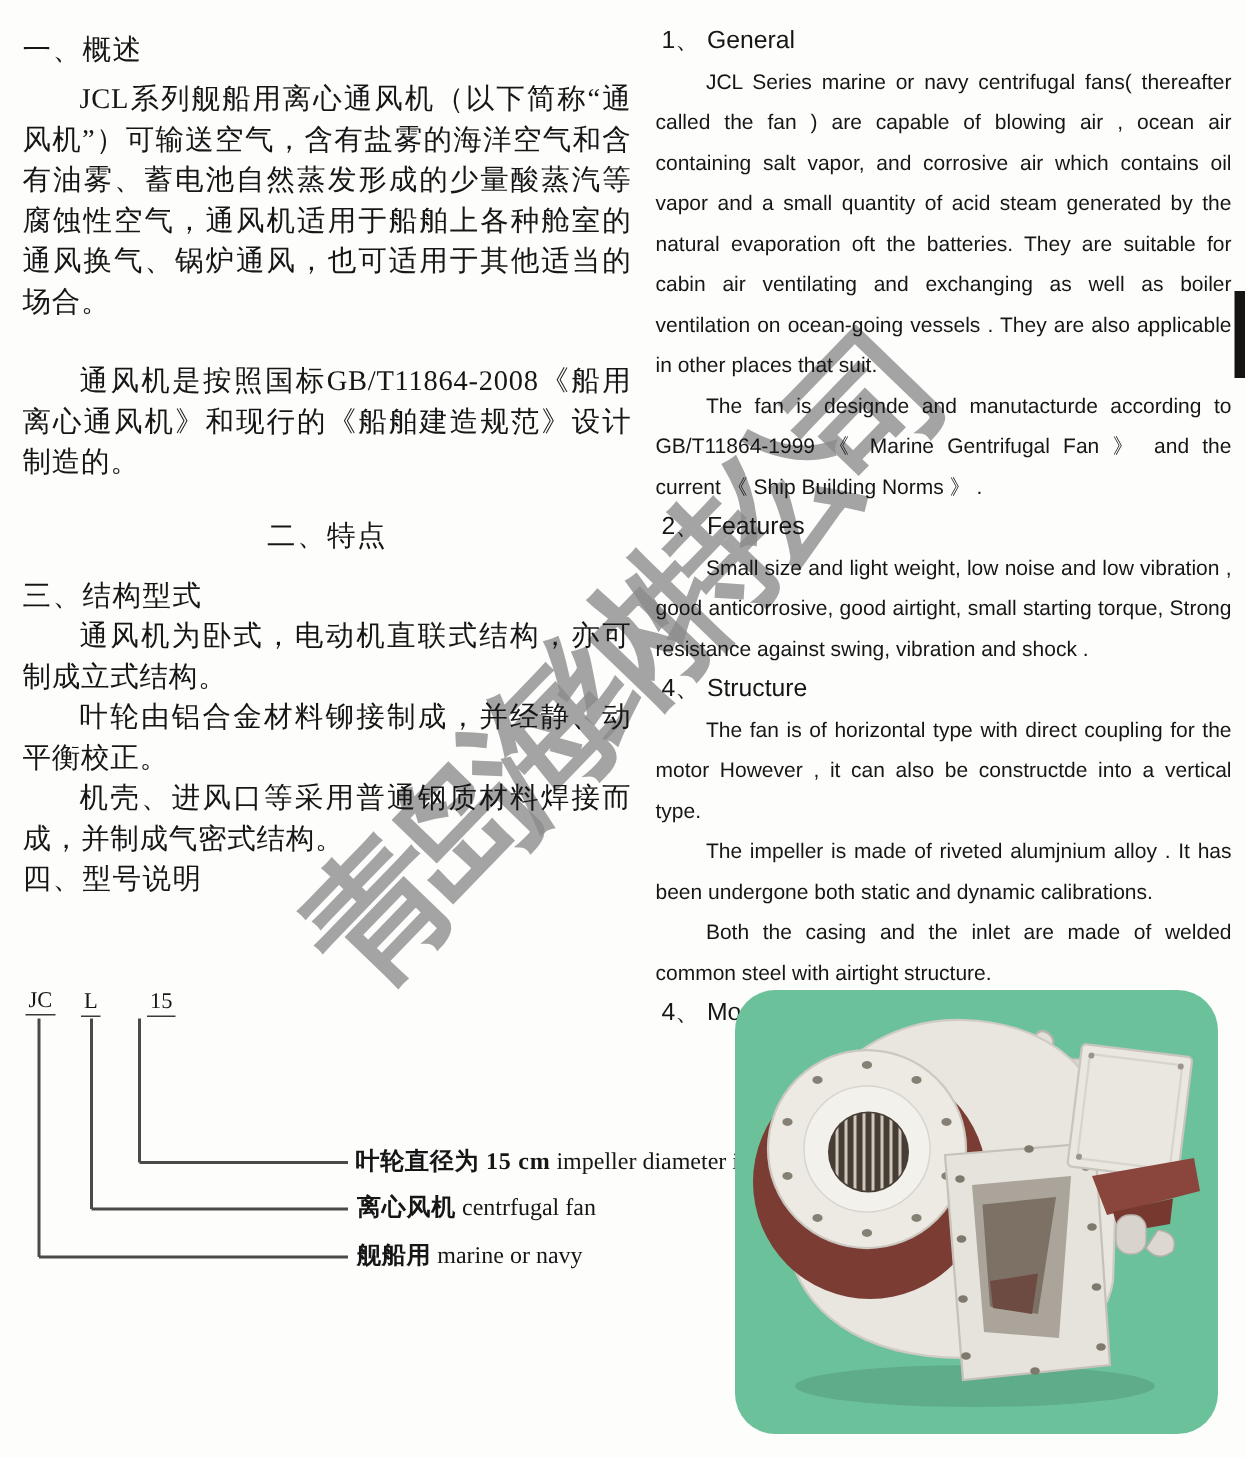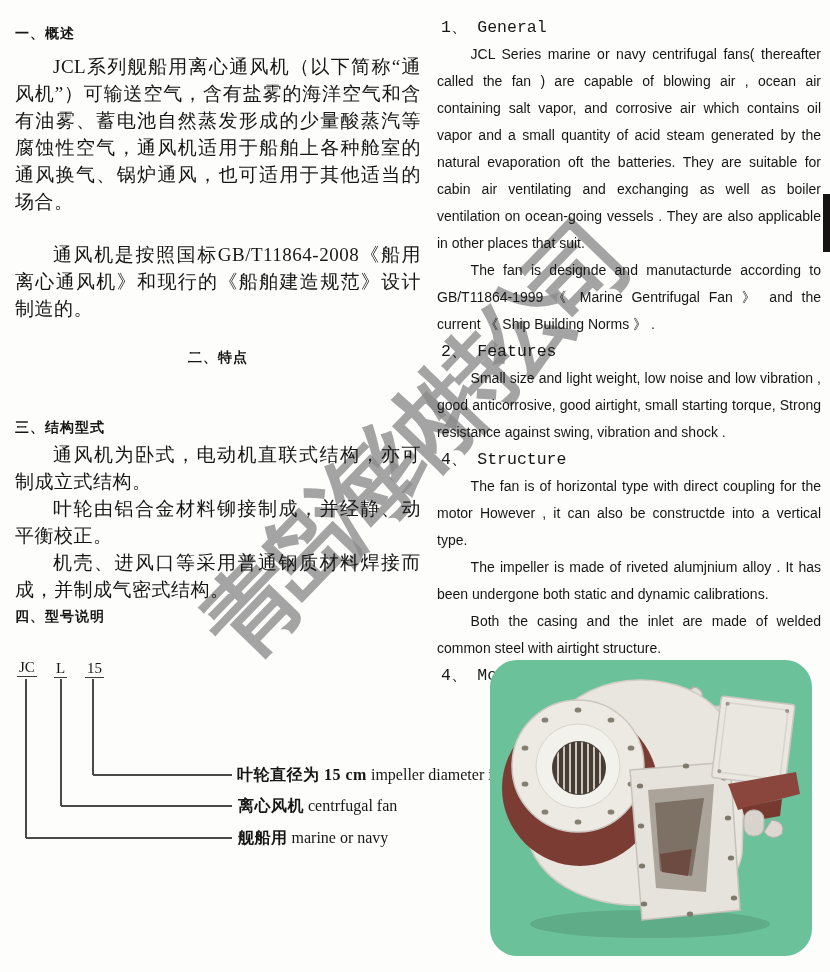--- a/index.html
+++ b/index.html
@@ -13,32 +13,32 @@
     transform:translate(-50%,-50%) rotate(-46deg);
     font-family:"Liberation Sans",sans-serif;
     font-weight:900;font-size:96px;letter-spacing:-18px;
     color:rgba(138,138,138,0.78);white-space:nowrap;pointer-events:none;
   }
   
   .col{position:absolute;z-index:2;}
   .col-left{left:15px;top:20px;width:406px;}
   .col-right{left:437px;top:14px;width:384px;}
   .cn-h{
-    font-size:14px;font-weight:bold;line-height:27px;margin:0;
+    font-size:19px;font-weight:normal;line-height:27px;margin:0;
     letter-spacing:1px;
   }
   .cn-p{
     font-size:19px;font-weight:normal;line-height:27px;margin:0;
     text-align:justify;text-indent:2em;letter-spacing:0.5px;
   }
   .m-top-55{margin-top:26px;} .m-top-22{margin-top:22px;text-align:center;}
-  .m-top-8{margin-top:8px;}   .m-top-25{margin-top:43px;}
+  .m-top-8{margin-top:8px;}   .m-top-25{margin-top:13px;}
   .m-top-4{margin-top:4px;}   .m-top-6{margin-top:6px;}
   .en-h{
-    font-family:Liberation Mono, monospace;
+    font-family:Liberation Sans, sans-serif;
     font-size:16.5px;line-height:27px;margin:0;padding-left:4px;
   }
   .en-p{
     font-family:"Liberation Sans",sans-serif;
     font-size:14px;line-height:27px;margin:0;
     text-align:justify;text-indent:2.4em;
   }
   
   .diagram{position:absolute;left:0;top:0;width:830px;height:720px;z-index:2;pointer-events:none;}
   .code-label{
@@ -84,21 +84,21 @@
     <p class="en-h">4、 Structure</p>
     <p class="en-p">The fan is of horizontal type with direct coupling for the motor However , it can also be constructde into a vertical type.</p>
     <p class="en-p">The impeller is made of riveted alumjnium alloy . It has been undergone both static and dynamic calibrations.</p>
     <p class="en-p">Both the casing and the inlet are made of welded common steel with airtight structure.</p>
     <p class="en-h">4、 Model explanation</p>
   </div>
 
   <div class="diagram">
     <span class="code-label" style="left:17px;top:659px;">JC</span>
     <span class="code-label" style="left:54px;top:660px;">L</span>
-    <span class="code-label" style="left:85px;top:660px;">15</span>
+    <span class="code-label" style="left:98px;top:660px;">15</span>
 
     <div class="dline" style="left:25px;top:679px;width:2px;height:159px;"></div>
     <div class="dline" style="left:60px;top:679px;width:2px;height:127px;"></div>
     <div class="dline" style="left:92px;top:679px;width:1.5px;height:96px;"></div>
     <div class="dline" style="left:93px;top:774px;width:139px;height:1.5px;"></div>
     <div class="dline" style="left:61px;top:805px;width:171px;height:1.5px;"></div>
     <div class="dline" style="left:26px;top:837px;width:206px;height:1.5px;"></div>
 
     <div class="expl-label" style="left:237px;top:765px;">
       <span class="cn">叶轮直径为 15 cm</span>

